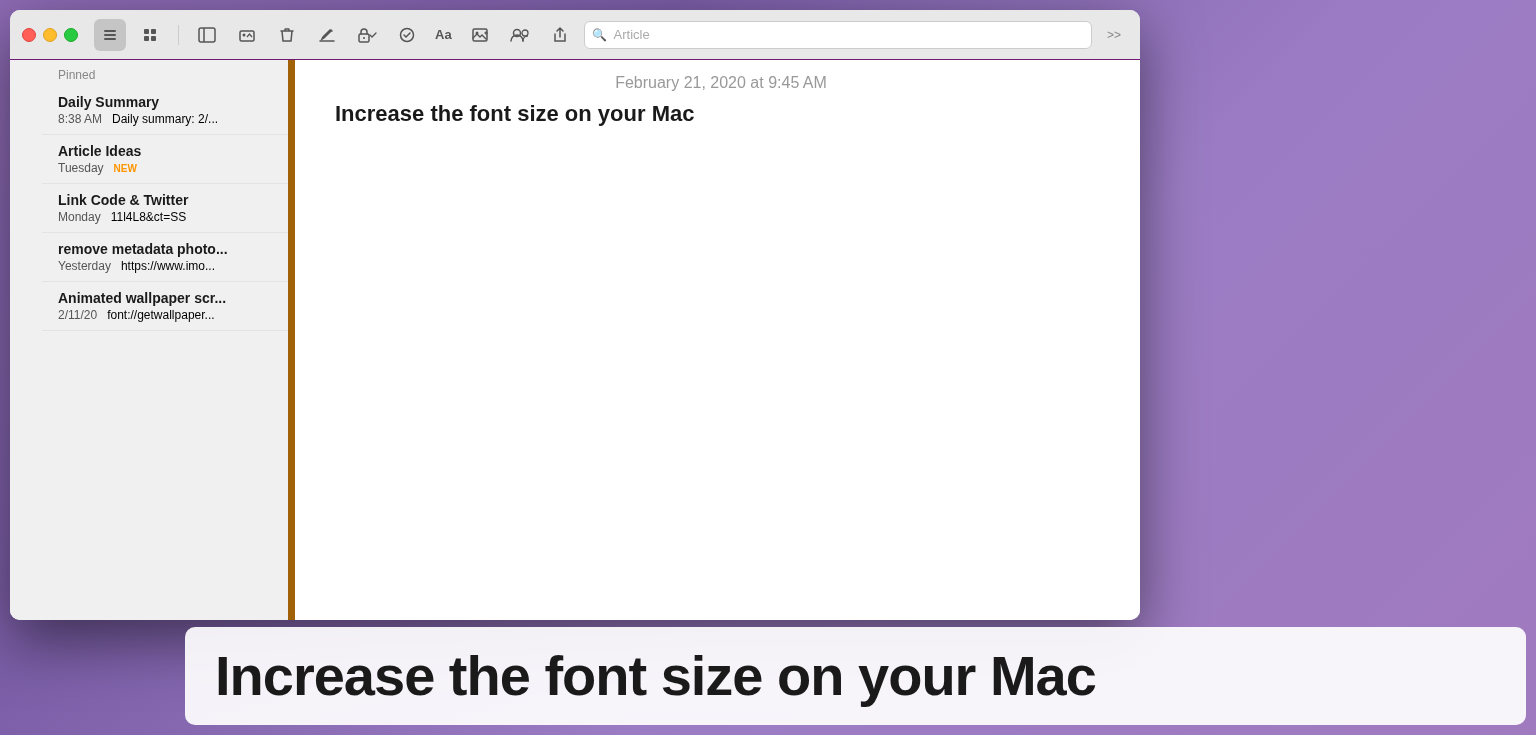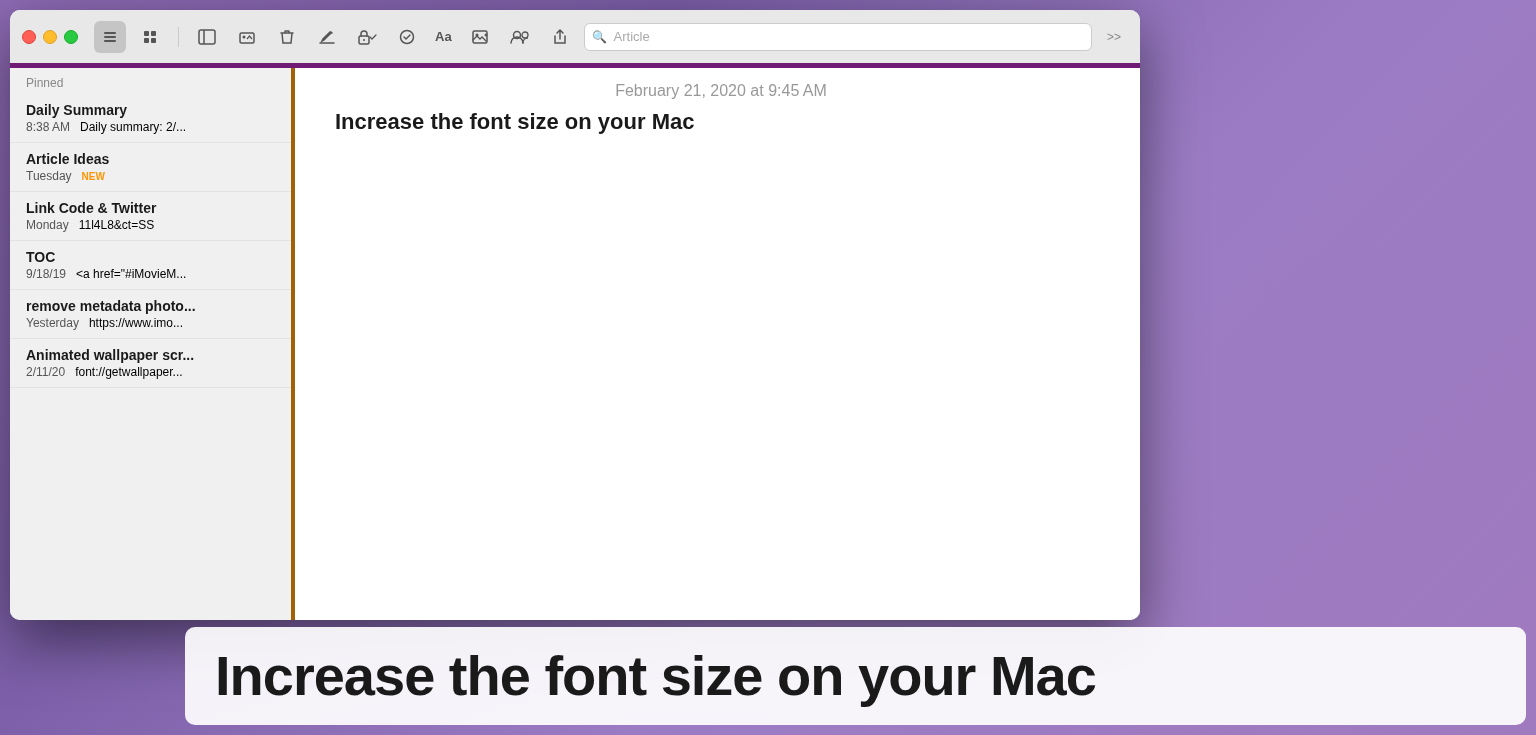--- a/index.html
+++ b/index.html
@@ -23,23 +23,23 @@
       background: #f5f5f5;
       border-radius: 10px;
       box-shadow: 0 20px 60px rgba(0,0,0,0.5);
       overflow: hidden;
       display: flex;
       flex-direction: column;
     }
 
     
     .titlebar {
-      height: 58px;
+      height: 50px;
       background: #e8e8e8;
-      border-bottom: 5px solid #701a75;
+      border-bottom: 1px solid #701a75;
       display: flex;
       align-items: center;
       padding: 0 12px;
       gap: 8px;
       flex-shrink: 0;
     }
 
     .traffic-lights {
       display: flex;
       gap: 7px;
@@ -120,23 +120,24 @@
     .main-area {
       display: flex;
       flex: 1;
       overflow: hidden;
     }
 
     
     .sidebar {
       width: 285px;
       background: #f0f0f0;
-      border-right: 4px solid #a16207;
+      border-right: 7px solid #a16207;
       overflow-y: auto;
       flex-shrink: 0;
+      padding-left: 32px;
     }
 
     .pinned-header {
       padding: 8px 16px 4px;
       font-size: 12px;
       color: #888;
       font-weight: 500;
     }
 
     .note-item {
@@ -372,27 +373,20 @@
             </div>
           </div>
           <div class="note-item">
             <div class="note-title">Link Code &amp; Twitter</div>
             <div class="note-meta">
               <span class="note-date">Monday</span>
               <span class="note-preview">11l4L8&amp;ct=SS</span>
             </div>
           </div>
           <div class="note-item">
-            <div class="note-title">TOC</div>
-            <div class="note-meta">
-              <span class="note-date">9/18/19</span>
-              <span class="note-preview">&lt;a href="#iMovieM...</span>
-            </div>
-          </div>
-          <div class="note-item">
             <div class="note-title">remove metadata photo...</div>
             <div class="note-meta">
               <span class="note-date">Yesterday</span>
               <span class="note-preview">https://www.imo...</span>
             </div>
           </div>
           <div class="note-item">
             <div class="note-title">Animated wallpaper scr...</div>
             <div class="note-meta">
               <span class="note-date">2/11/20</span>

